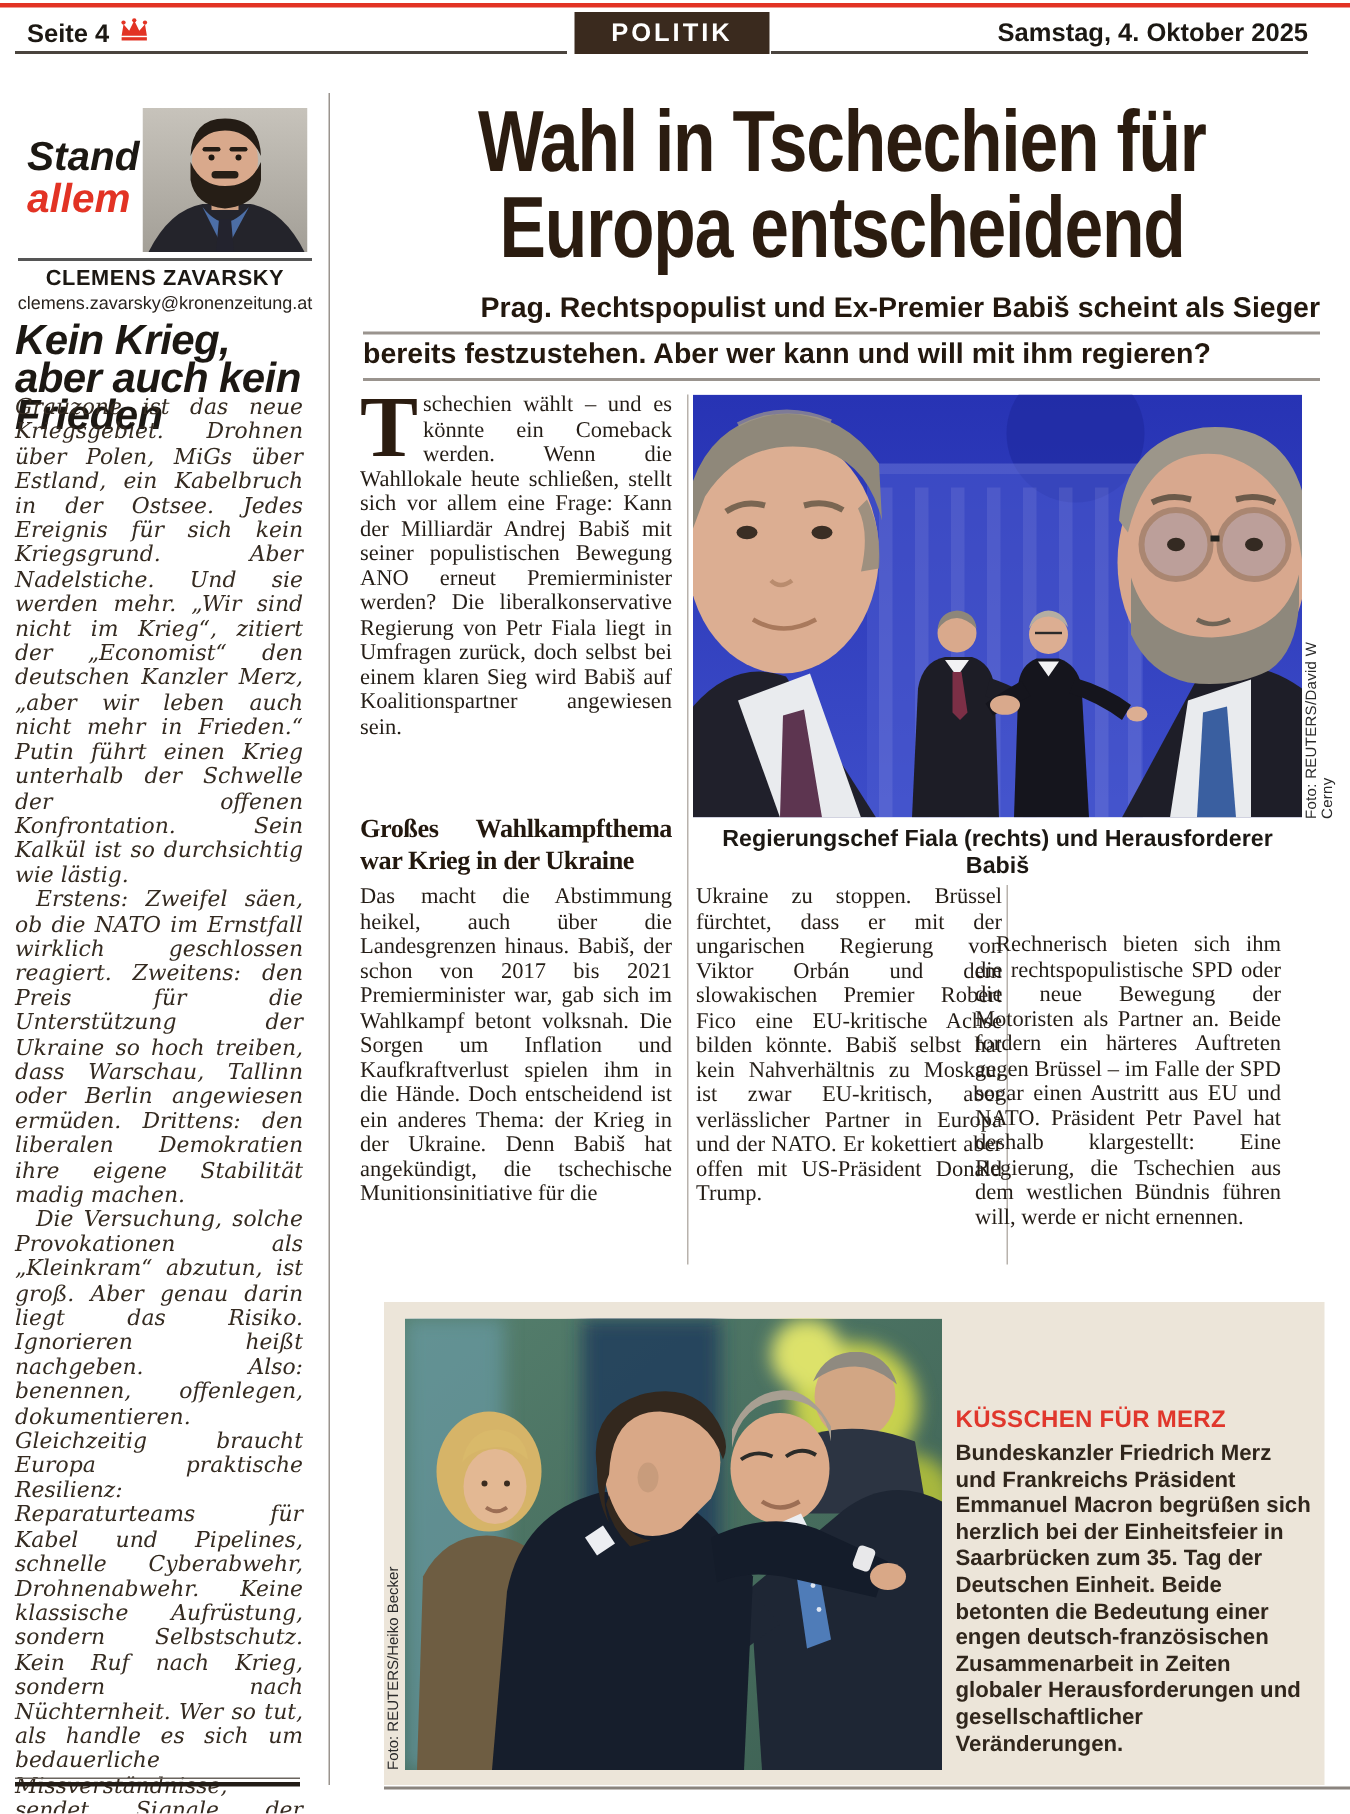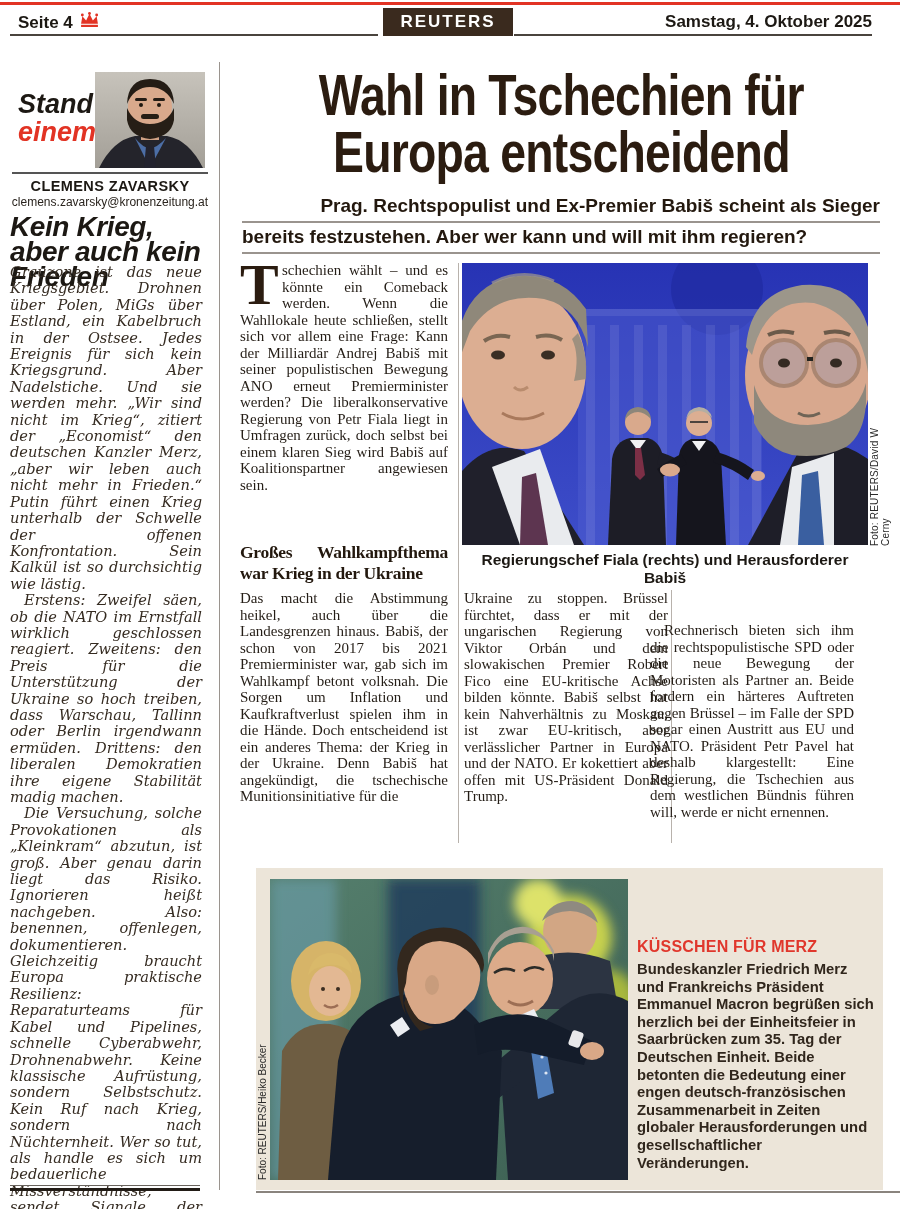--- a/index.html
+++ b/index.html
@@ -71,29 +71,29 @@
     <span>
       <svg width="21" height="16" viewBox="0 0 24 19">
         <path d="M2,14 L3.5,5 L8,10 L12,2 L16,10 L20.5,5 L22,14 Z" fill="#e23324"></path>
         <rect x="2" y="15.2" width="20" height="2.6" fill="#e23324"></rect>
         <circle cx="3.5" cy="3.6" r="1.7" fill="#e23324"></circle>
         <circle cx="12" cy="1.8" r="1.7" fill="#e23324"></circle>
         <circle cx="20.5" cy="3.6" r="1.7" fill="#e23324"></circle>
       </svg>
     </span>
   </div>
-  <div class="politik-badge">REUTERS</div>
+  <div class="politik-badge">POLITIK</div>
   <div class="hdr-date">Samstag, 4. Oktober 2025</div>
   <div class="hdr-rule-l"></div>
   <div class="hdr-rule-r"></div>
 
   <div class="leftcol">
     <div class="standpunkt">
       <span>Stand</span>
-      <span class="red">einem</span>
+      <span class="red">allem</span>
     </div>
     <div class="portrait">
       <svg width="110" height="96" viewBox="0 0 110 96" preserveAspectRatio="none">
         <defs>
           <linearGradient id="pbg" x1="0" y1="0" x2="0" y2="1">
             <stop offset="0" stop-color="#c7c3bb"></stop>
               <stop offset="1" stop-color="#a39f97"></stop>
           </linearGradient>
         </defs>
         <rect width="110" height="96" fill="url(#pbg)"></rect>
@@ -110,21 +110,21 @@
         <circle cx="46" cy="33" r="2" fill="#1e1710"></circle>
         <circle cx="64" cy="33" r="2" fill="#1e1710"></circle>
       </svg>
     </div>
     <div class="auth-rule"></div>
     <div class="auth-name">CLEMENS ZAVARSKY</div>
     <div class="auth-mail">clemens.zavarsky@kronenzeitung.at</div>
     <div class="op-head">Kein Krieg, aber auch kein Frieden</div>
     <div class="op-body">
       <p>Grauzone ist das neue Kriegsgebiet. Drohnen über Polen, MiGs über Estland, ein Kabelbruch in der Ostsee. Jedes Ereignis für sich kein Kriegsgrund. Aber Nadelstiche. Und sie werden mehr. „Wir sind nicht im Krieg“, zitiert der „Economist“ den deutschen Kanzler Merz, „aber wir leben auch nicht mehr in Frieden.“ Putin führt einen Krieg unterhalb der Schwelle der offenen Konfrontation. Sein Kalkül ist so durchsichtig wie lästig.</p>
-      <p>Erstens: Zweifel säen, ob die NATO im Ernstfall wirklich geschlossen reagiert. Zweitens: den Preis für die Unterstützung der Ukraine so hoch treiben, dass Warschau, Tallinn oder Berlin irgendwann ermüden. Drittens: den liberalen Demokratien ihre eigene Stabilität madig machen.</p>
+      <p>Erstens: Zweifel säen, ob die NATO im Ernstfall wirklich geschlossen reagiert. Zweitens: den Preis für die Unterstützung der Ukraine so hoch treiben, dass Warschau, Tallinn oder Berlin angewiesen ermüden. Drittens: den liberalen Demokratien ihre eigene Stabilität madig machen.</p>
       <p>Die Versuchung, solche Provokationen als „Kleinkram“ abzutun, ist groß. Aber genau darin liegt das Risiko. Ignorieren heißt nachgeben. Also: benennen, offenlegen, dokumentieren. Gleichzeitig braucht Europa praktische Resilienz: Reparaturteams für Kabel und Pipelines, schnelle Cyberabwehr, Drohnenabwehr. Keine klassische Aufrüstung, sondern Selbstschutz. Kein Ruf nach Krieg, sondern nach Nüchternheit. Wer so tut, als handle es sich um bedauerliche Missverständnisse, sendet Signale der Schwäche. Die Botschaft an Moskau sollte eine andere sein: Dass man auch im Nebel der Grauzone sehen kann. Europas Gesellschaften lassen sich nicht auseinanderdividieren – weder durch Drohnen noch durch Desinformation.</p>
     </div>
   </div>
   <div class="end-rule-a"></div>
   <div class="end-rule-b"></div>
   <div class="vdiv"></div>
 
   <div class="art-head">
     <span>Wahl in Tschechien für</span><br>
     <span>Europa entscheidend</span>

